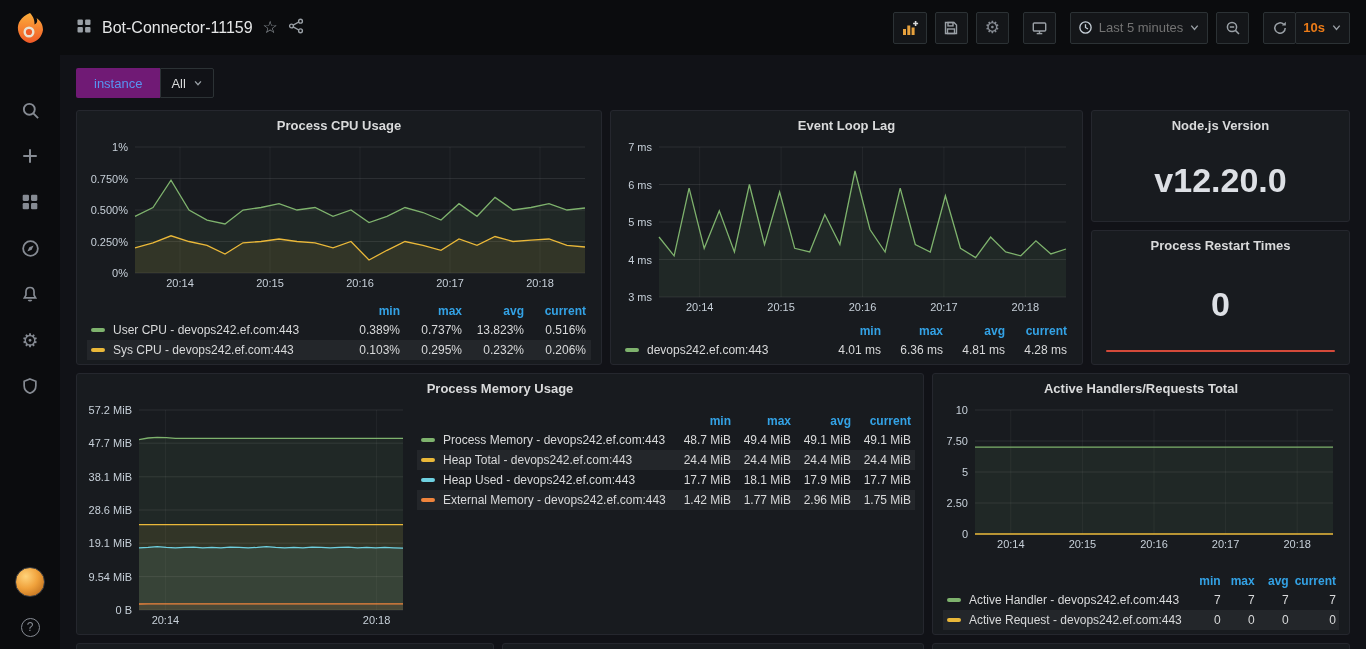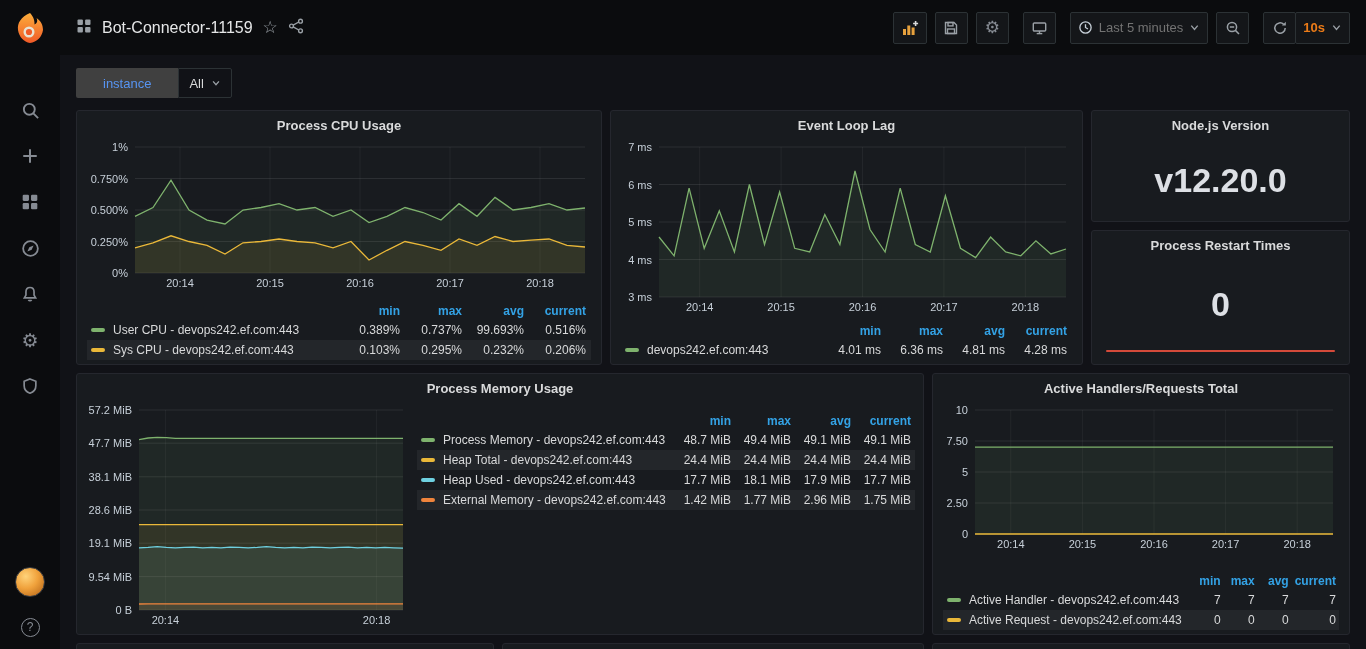--- a/index.html
+++ b/index.html
@@ -36,21 +36,21 @@
   .nav-btn + .nav-btn { margin-left:8px; }
   .spacer12 { width:14px; }
   .time-text { color:#737373; font-size:13px; white-space:nowrap; }
   .refresh-val { color:#eb7b18; font-size:13px; font-weight:600; }
   .btn-group { display:flex;border-radius:6px; }
   .btn-group .nav-btn + .nav-btn { margin-left:-1px; }
 
   
   main.dash { position:absolute; inset:0; z-index:10; }
   .filter-row { position:absolute; left:76px; top:68px; display:flex; align-items:center; }
-  .var-label { height:30px; display:flex; align-items:center; padding:0 27px; background:#404040; color:#5794f2; font-weight:500; border-radius:2px 0 0 2px; font-size:13px; }
+  .var-label { height:30px; display:flex; align-items:center; padding:0 18px; background:#701a75; color:#5794f2; font-weight:500; border-radius:2px 0 0 2px; font-size:13px; }
   .var-value { height:30px; display:flex; align-items:center; gap:7px; padding:0 10px; background:#111217; border:1px solid #2c3235; color:#d8d9da; border-radius:0 2px 2px 0; cursor:pointer; font-size:13px; }
 
   .panel { position:absolute; background:#181b1f; border:1px solid #25272e; border-radius:3px; overflow:hidden; }
   .panel-title { height:28px; display:flex; align-items:center; justify-content:center; font-size:13px; font-weight:600; color:#d9dadb; cursor:pointer; white-space:nowrap; }
   .panel-body { height:calc(100% - 28px); display:flex; flex-direction:column; }
 
   #panel-cpu     { left:76px;   top:110px; width:526px; height:255px; }
   #panel-lag     { left:610px;  top:110px; width:473px; height:255px; }
   #panel-node    { left:1091px; top:110px; width:259px; height:112px; }
   #panel-restart { left:1091px; top:230px; width:259px; height:135px; }
@@ -285,21 +285,21 @@
               <th class="val">max</th>
               <th class="val">avg</th>
               <th class="val">current</th>
             </tr>
           </thead>
           <tbody>
             <tr>
               <td class="name-cell"><span class="swatch" style="background: rgb(126, 178, 109);"></span><span class="series-name">User CPU - devops242.ef.com:443</span></td>
               <td class="val">0.389%</td>
               <td class="val">0.737%</td>
-              <td class="val">99.693%</td>
+              <td class="val">13.823%</td>
               <td class="val">0.516%</td>
             </tr>
             <tr>
               <td class="name-cell"><span class="swatch" style="background: rgb(234, 184, 57);"></span><span class="series-name">Sys CPU - devops242.ef.com:443</span></td>
               <td class="val">0.103%</td>
               <td class="val">0.295%</td>
               <td class="val">0.232%</td>
               <td class="val">0.206%</td>
             </tr>
           </tbody>

